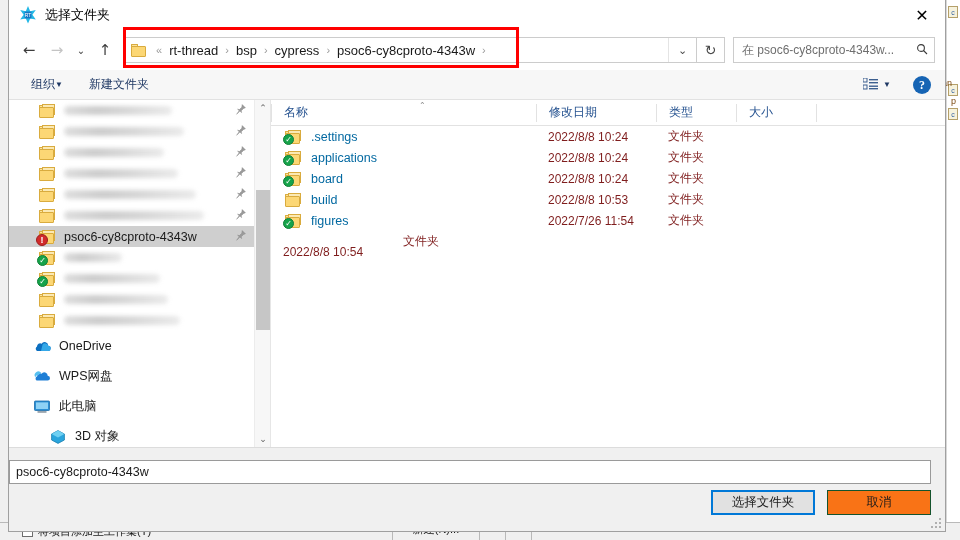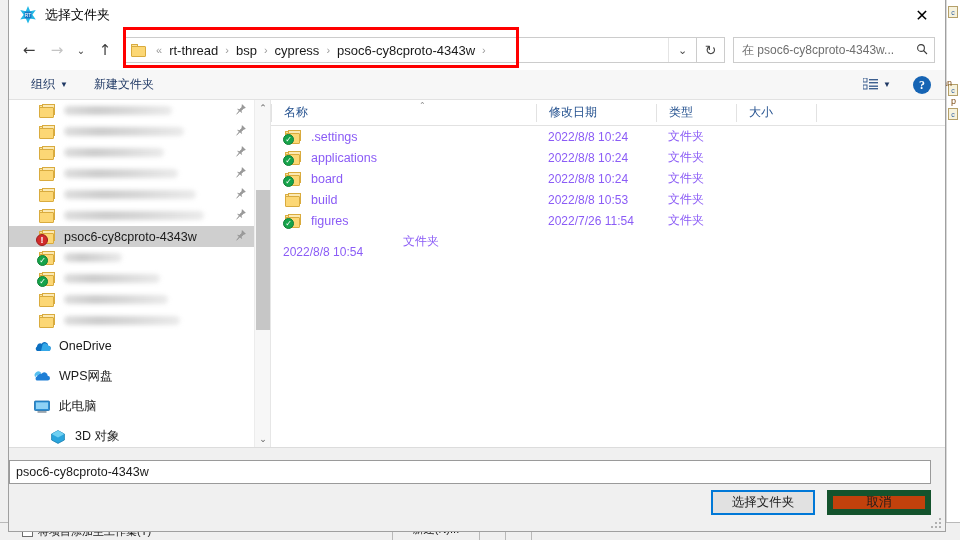--- a/index.html
+++ b/index.html
@@ -117,21 +117,21 @@
     flex: 1; font-size: 12px; color: #6e6e6e; white-space: nowrap; overflow: hidden;
   }
   .search-icon { font-size: 12px; color: #3c3c3c; font-family: "DejaVu Sans", sans-serif; }
 
   
   .toolbar {
     height: 30px; flex: none; display: flex; align-items: center;
     background: #f7f7f7; border-bottom: 1px solid #e2e2e2; padding-left: 14px;
   }
   .tb-item {
-    display: flex; align-items: center; gap: 5px; font-size: 12px;
+    display: flex; align-items: center; font-size: 12px;
     color: #1f3864; padding: 3px 8px; margin-right: 10px; text-align: center;
   }
   .tb-caret { font-size: 8px; color: #1f3864; }
   .tb-spacer { flex: 1; }
   .view-icon { width: 16px; height: 13px; position: relative; margin-right: 4px; }
   .help-btn {
     width: 18px; height: 18px; border-radius: 50%; background: #1664b4;
     color: #fff; font-size: 12px; font-weight: bold; text-align: center;
     line-height: 18px; margin: 0 14px 0 16px; flex: none;
     font-family: "Liberation Serif", serif;
@@ -191,22 +191,22 @@
   }
   .col:first-child { border-left: none; }
   .sort-caret {
     position: absolute; left: 148px; top: 1px; font-size: 8px; color: #8a8a8a;
     font-family: "DejaVu Sans", sans-serif;
   }
   .rows { flex: 1; overflow: hidden; }
   .fl-row { height: 21px; display: flex; align-items: center; }
   .fl-name { display: flex; align-items: center; padding-left: 14px; flex: none; }
   .fl-folder { width: 17px; height: 14px; position: relative; flex: none; margin-right: 9px; }
-  .fl-text { font-size: 12.5px; color: #8b5cf6; white-space: nowrap; }
-  .fl-cell { font-size: 12px; color: #8b5cf6; flex: none; padding-left: 12px; white-space: nowrap; }
+  .fl-text { font-size: 12.5px; color: #0369a1; white-space: nowrap; }
+  .fl-cell { font-size: 12px; color: #7f1d1d; flex: none; padding-left: 12px; white-space: nowrap; }
 
   
   .folder-shape {
     position: absolute; left: 0; bottom: 0; width: 15px; height: 11px;
     background: #fcd775; border: 1px solid #d9ab3e; border-radius: 0 1px 1px 1px;
   }
   .folder-tab {
     position: absolute; left: 0; top: 1px; width: 7px; height: 3px;
     background: #fde49b; border: 1px solid #d9ab3e; border-bottom: none;
     border-radius: 1px 1px 0 0;
@@ -240,21 +240,21 @@
   }
   .foot-input {
     flex: 1; height: 24px; background: #fff; border: 1px solid #9a9a9a;
     display: flex; align-items: center; padding-left: 6px;
     font-size: 12.5px; color: #1a1a1a; margin-right: 14px;
   }
   .foot-buttons {
     position: absolute; right: 14px; bottom: 16px; display: flex; gap: 12px;
   }
   .btn {
-    width: 104px; height: 25px; background: #c2410c; border: 6px solid #14532d;
+    width: 104px; height: 25px; background: #f97316; border: 1px solid #14532d;
     font-size: 12.5px; color: #1a1a1a; display: flex; align-items: center;
     justify-content: center;
   }
   .btn.primary { border: 2px solid #0078d7; background: #e1e1e1; }
   .resize-grip {
     position: absolute; right: 4px; bottom: 3px; width: 10px; height: 10px;
   }
   .resize-grip span {
     position: absolute; width: 2px; height: 2px; background: #b0b0b0;
   }

